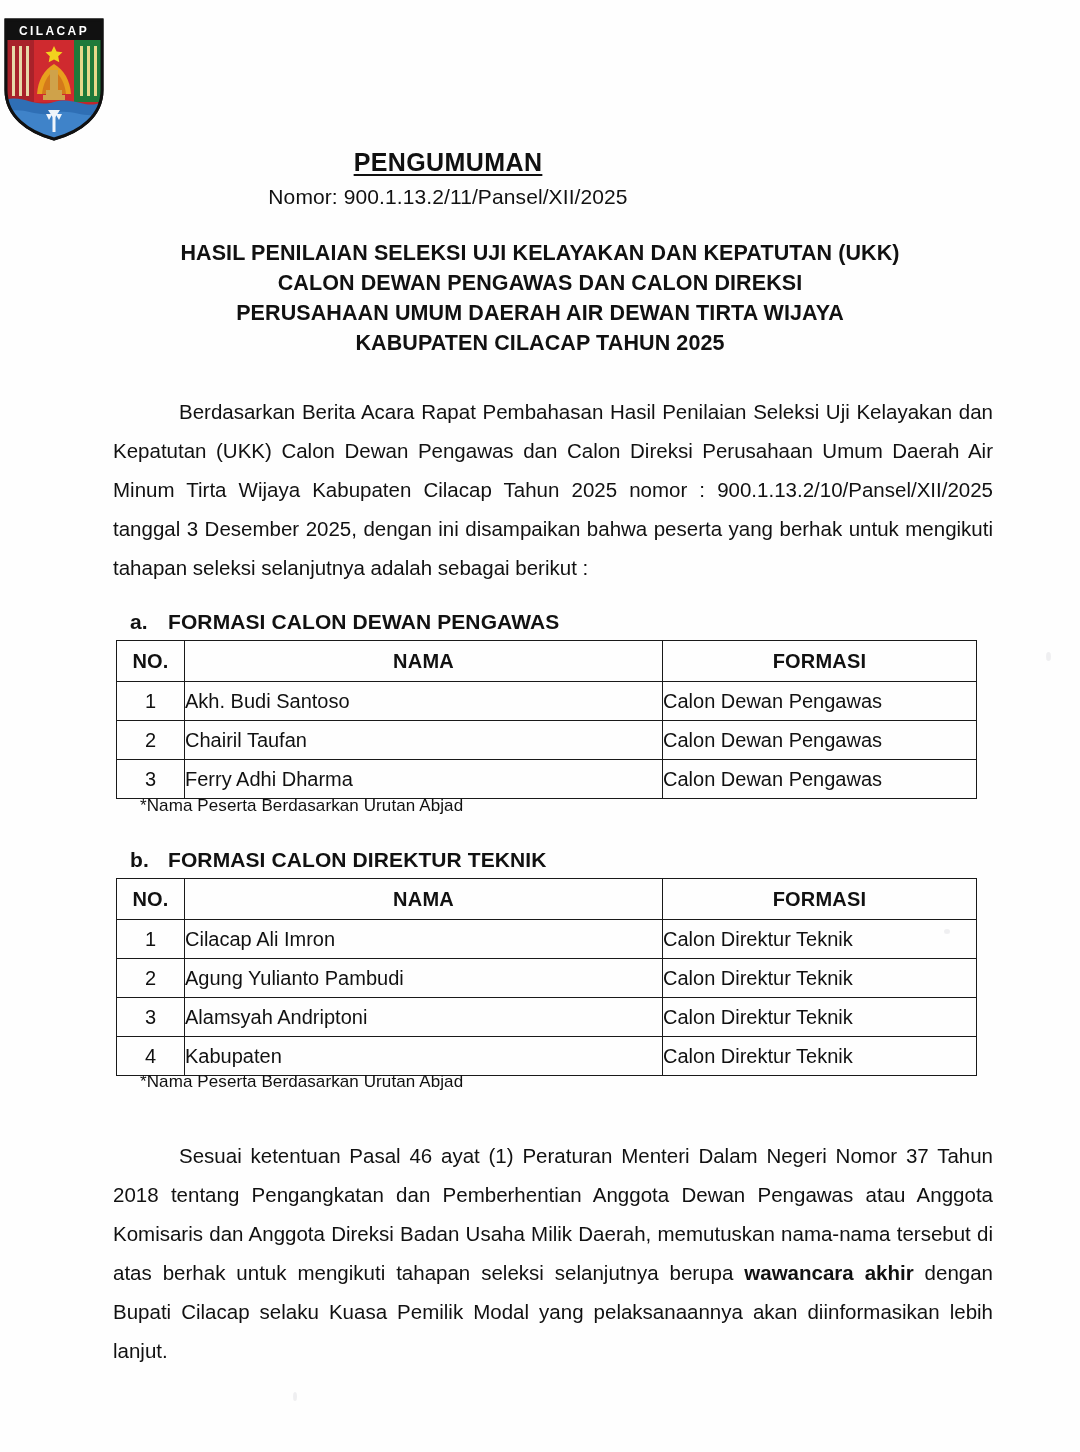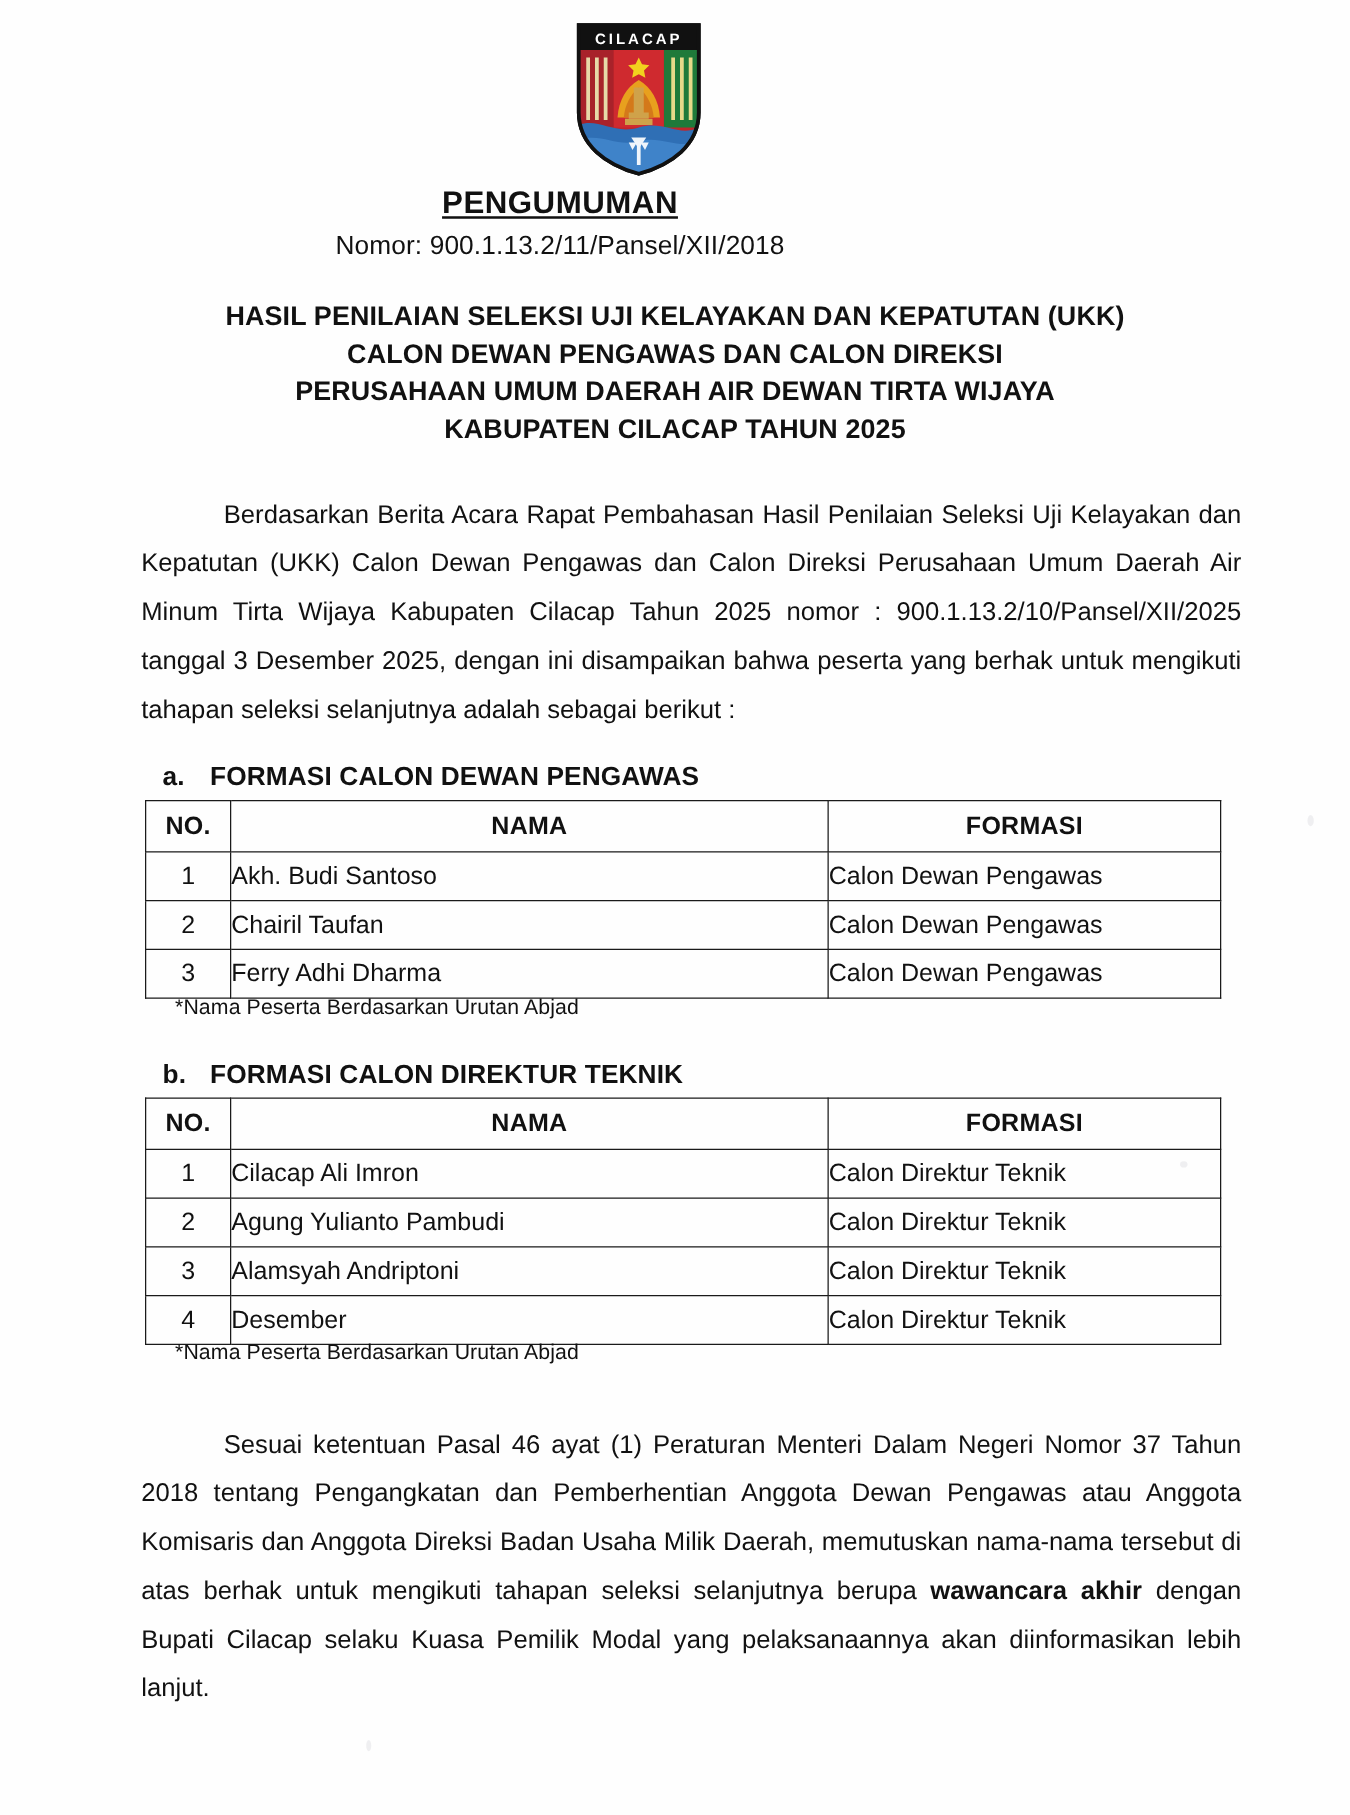--- a/index.html
+++ b/index.html
@@ -23,21 +23,20 @@
     background: #fefefe;
   }
 
   
   .logo-wrap {
     position: absolute;
     top: 16px;
     left: 0;
     width: 1021px;
     display: flex;
-    justify-content: center;
   }
   .crest {
     position: relative;
     width: 108px;
     height: 126px;
   }
   .crest svg { display: block; }
 
   
   .title-block {
@@ -227,21 +226,21 @@
 
         <text x="54" y="19" text-anchor="middle" fill="#ffffff" font-family="Liberation Sans, sans-serif" font-size="12" font-weight="bold" letter-spacing="2.4">CILACAP</text>
 
         <path d="M6 4 H102 V74 C102 100 80 116 54 123 C28 116 6 100 6 74 Z" fill="none" stroke="#111" stroke-width="3"></path>
       </svg>
     </div>
   </div>
 
   <div class="title-block">
     <div class="doc-title">PENGUMUMAN</div>
-    <div class="doc-number">Nomor: 900.1.13.2/11/Pansel/XII/2018</div>
+    <div class="doc-number">Nomor: 900.1.13.2/11/Pansel/XII/2025</div>
   </div>
 
   <div class="subject">
     <div>HASIL PENILAIAN SELEKSI UJI KELAYAKAN DAN KEPATUTAN (UKK)</div>
     <div>CALON DEWAN PENGAWAS DAN CALON DIREKSI</div>
     <div>PERUSAHAAN UMUM DAERAH AIR DEWAN TIRTA WIJAYA</div>
     <div>KABUPATEN CILACAP TAHUN 2025</div>
   </div>
 
   <div class="para intro"><span class="indent"></span><span>Berdasarkan Berita Acara Rapat Pembahasan Hasil Penilaian Seleksi Uji Kelayakan dan Kepatutan (UKK) Calon Dewan Pengawas dan Calon Direksi Perusahaan Umum Daerah Air Minum Tirta Wijaya Kabupaten Cilacap Tahun 2025 nomor : 900.1.13.2/10/Pansel/XII/2025 tanggal 3 Desember 2025, dengan ini disampaikan bahwa peserta yang berhak untuk mengikuti tahapan seleksi selanjutnya adalah sebagai berikut :</span></div>
@@ -312,21 +311,21 @@
         <td class="d-nama">Agung Yulianto Pambudi</td>
         <td class="d-formasi">Calon Direktur Teknik</td>
       </tr>
       <tr>
         <td class="d-no">3</td>
         <td class="d-nama">Alamsyah Andriptoni</td>
         <td class="d-formasi">Calon Direktur Teknik</td>
       </tr>
       <tr>
         <td class="d-no">4</td>
-        <td class="d-nama">Desember</td>
+        <td class="d-nama">Kabupaten</td>
         <td class="d-formasi">Calon Direktur Teknik</td>
       </tr>
     </tbody>
   </table>
 
   <div class="footnote fn-b">*Nama Peserta Berdasarkan Urutan Abjad</div>
 
   <div class="para closing"><span class="indent"></span><span>Sesuai ketentuan Pasal 46 ayat (1) Peraturan Menteri Dalam Negeri Nomor 37 Tahun 2018 tentang Pengangkatan dan Pemberhentian Anggota Dewan Pengawas atau Anggota Komisaris dan Anggota Direksi Badan Usaha Milik Daerah, memutuskan nama-nama tersebut di atas berhak untuk mengikuti tahapan seleksi selanjutnya berupa </span><span class="bold">wawancara akhir</span><span> dengan Bupati Cilacap selaku Kuasa Pemilik Modal yang pelaksanaannya akan diinformasikan lebih lanjut.</span></div>
 
 </div>

